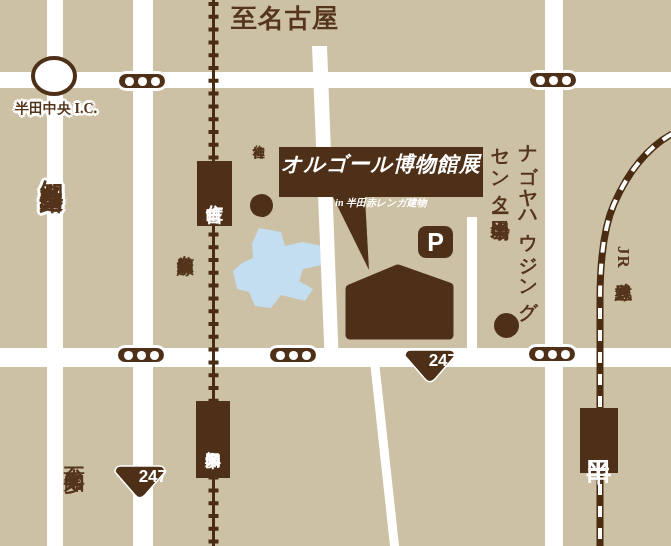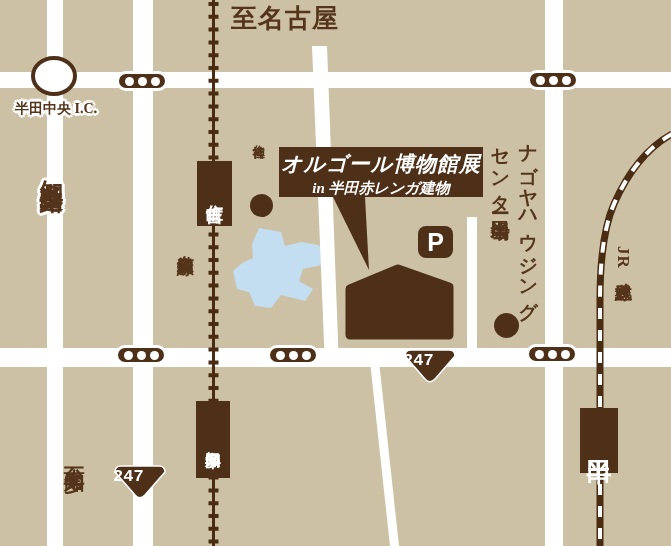--- a/index.html
+++ b/index.html
@@ -14,28 +14,28 @@
   .station{position:absolute;background:#4e3018;color:#fff;display:flex;
            align-items:center;justify-content:center;}
   .station span{writing-mode:vertical-rl;text-orientation:upright;line-height:1;}
   .tl{position:absolute;background:#4e3018;border:3px solid #fff;border-radius:11px;
       width:46px;height:14px;display:flex;align-items:center;justify-content:center;gap:4px;}
   .tl i{width:9px;height:9px;background:#fff;border-radius:50%;display:block;}
   .dot{position:absolute;background:#4e3018;border-radius:50%;}
   .callout{position:absolute;left:279px;top:147px;width:204px;height:50px;background:#4e3018;
            color:#fff;text-align:center;font-style:italic;}
   .callout .l1{font-size:21px;letter-spacing:1px;margin-top:3px;}
-  .callout .l2{font-size:15px;margin-top:1px;}
+  .callout .l2{font-size:10px;margin-top:18px;}
   .parking{position:absolute;left:418px;top:226px;width:35px;height:32px;background:#4e3018;
            border-radius:8px;color:#fff;display:flex;align-items:center;justify-content:center;
            font-family:"Liberation Sans",sans-serif;font-size:25px;font-weight:700;}
   .badge{position:absolute;width:54px;height:37px;}
   .badge svg{position:absolute;left:0;top:0;}
-  .badge b{position:absolute;left:0;top:3px;width:100%;text-align:left;color:#fff;
-           font-family:Liberation Mono, monospace;font-size:17px;font-weight:700;}
+  .badge b{position:absolute;left:0;top:3px;width:100%;text-align:right;color:#fff;
+           font-family:Liberation Sans, sans-serif;font-size:17px;font-weight:700;}
   .bldg-label{position:absolute;left:343px;top:310px;width:112px;text-align:center;
               color:#fff;font-size:13px;letter-spacing:0.5px;}
 </style>
 </head>
 <body>
 
 <div class="map">
 
   <svg class="base" width="671" height="546" viewBox="0 0 671 546">
     <rect x="0" y="0" width="671" height="546" fill="#cdc1a5"></rect>

